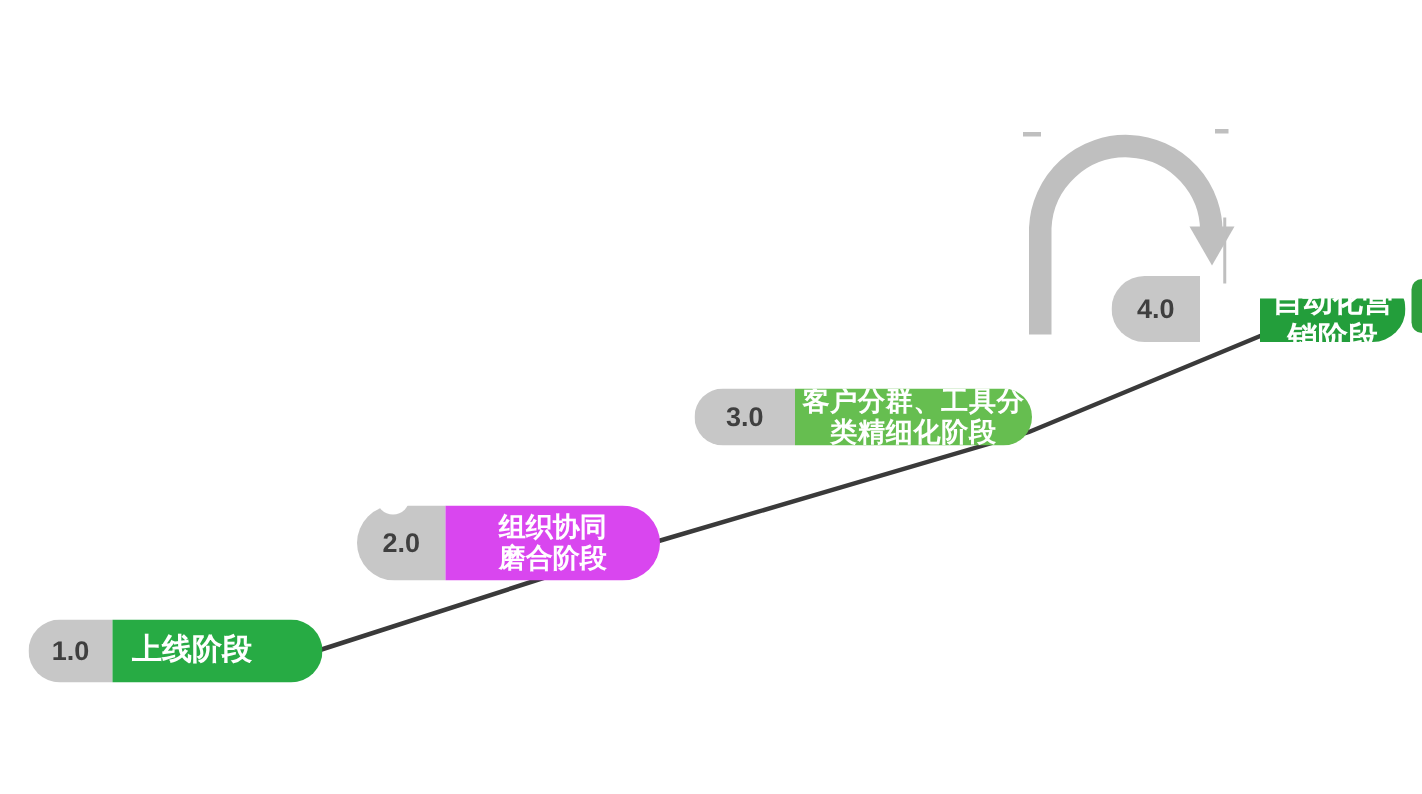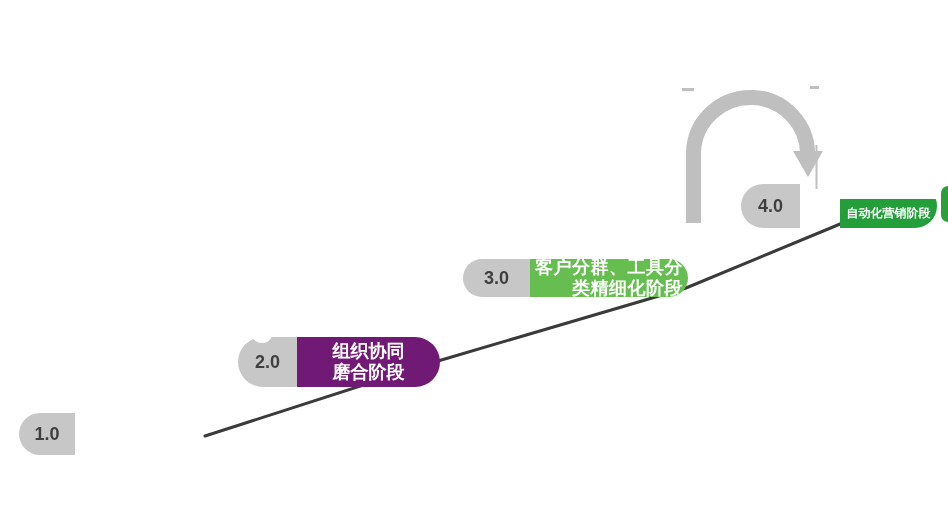--- a/index.html
+++ b/index.html
@@ -22,22 +22,22 @@
     display:flex;align-items:center;justify-content:center;
     font-weight:700;font-size:18px;
   }
   .fill{
     flex:1;display:flex;align-items:center;justify-content:center;
     color:var(--label_text,#fff);font-weight:700;text-align:center;
   }
   .fill span{white-space:pre-line;line-height:1.18;}
   #pill1 .fill{justify-content:flex-start;padding-left:13px;font-size:20px;}
   #pill2 .fill{font-size:18px;}
-  #pill3 .fill{font-size:18px;letter-spacing:.5px;text-align:right;}
-  #pill4 .fill{font-size:12px;margin-top:15px;}
+  #pill3 .fill{font-size:18px;letter-spacing:.5px;}
+  #pill4 .fill{font-size:20px;margin-top:15px;}
 
   .notch{
     position:absolute;left:251px;top:321px;width:22px;height:22px;border-radius:50%;
     background:var(--background,#fff);z-index:3;
   }
   .sliver{
     position:absolute;left:941px;top:186px;width:7px;height:36px;
     border-radius:7px 0 0 7px;z-index:2;
   }
 </style>
@@ -56,27 +56,30 @@
       <line class="arrow-stroke-thin" x1="816.5" y1="145" x2="816.5" y2="189" stroke-width="2"></line>
       <rect class="arrow-fill" x="682" y="88" width="12" height="3"></rect>
       <rect class="arrow-fill" x="810" y="86" width="9" height="3"></rect>
     </g>
   </svg>
 
   <div class="pill" id="pill1" style="left:19px;top:413px;width:196px;height:42px;">
     <div class="badge" style="width:56px;align-items:center;">
       <span>1.0</span>
     </div>
+    <div class="fill" style="background: rgb(39, 171, 68);">
+      <span>上线阶段</span>
+    </div>
   </div>
 
   <div class="pill" id="pill2" style="left:238px;top:337px;width:202px;height:50px;">
     <div class="badge" style="width:59px;">
       <span>2.0</span>
     </div>
-    <div class="fill" style="background: #701a75;">
+    <div class="fill" style="background: #d946ef;">
       <span>组织协同
 磨合阶段</span>
     </div>
   </div>
 
   <div class="pill" id="pill3" style="left:463px;top:259px;width:225px;height:38px;">
     <div class="badge" style="width:67px;">
       <span>3.0</span>
     </div>
     <div class="fill" style="background: rgb(102, 190, 80);">

